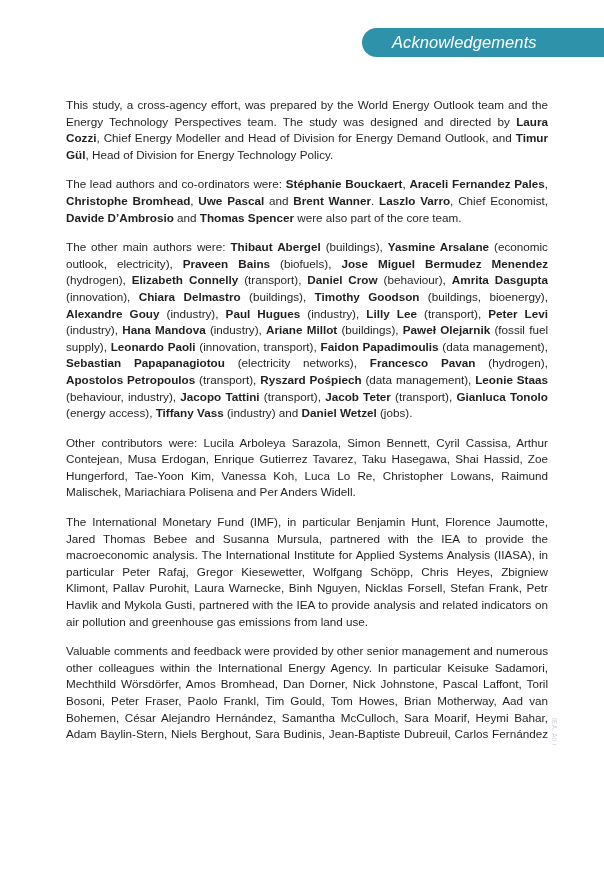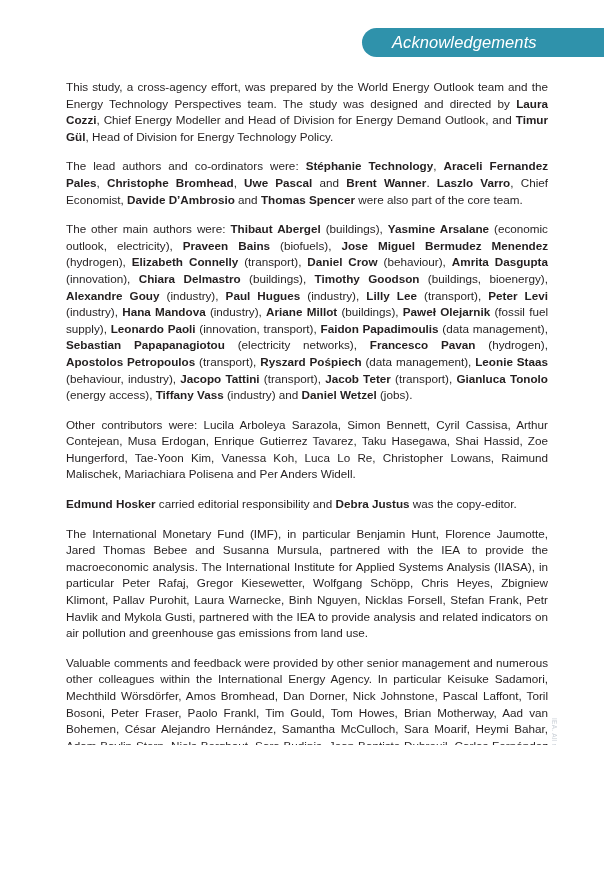--- a/index.html
+++ b/index.html
@@ -39,21 +39,21 @@
     font-style: italic;
     font-size: 16.5px;
     letter-spacing: 0.1px;
     white-space: nowrap;
   }
 
   
   .content {
     position: absolute;
     left: 66px;
-    top: 79px;
+    top: 97px;
     width: 482px;
   }
   p.para {
     margin: 0 0 13px 0;
     font-size: 11.7px;
     line-height: 16.6px;
     color: #231f20;
     text-align: justify;
     text-justify: inter-word;
     hyphens: none;
@@ -111,24 +111,23 @@
 <body>
 
 <div class="page">
 
   <div class="header-banner" style="background: rgb(47, 146, 171);">
     <span class="header-banner-title">Acknowledgements</span>
   </div>
 
   <div class="content">
       <p class="para">This study, a cross-agency effort, was prepared by the World Energy Outlook team and the Energy Technology Perspectives team. The study was designed and directed by <b>Laura Cozzi</b>, Chief Energy Modeller and Head of Division for Energy Demand Outlook, and <b>Timur Gül</b>, Head of Division for Energy Technology Policy.</p>
-      <p class="para">The lead authors and co-ordinators were: <b>Stéphanie Technology</b>, <b>Araceli Fernandez Pales</b>, <b>Christophe Bromhead</b>, <b>Uwe Pascal</b> and <b>Brent Wanner</b>. <b>Laszlo Varro</b>, Chief Economist, <b>Davide D’Ambrosio</b> and <b>Thomas Spencer</b> were also part of the core team.</p>
+      <p class="para">The lead authors and co-ordinators were: <b>Stéphanie Bouckaert</b>, <b>Araceli Fernandez Pales</b>, <b>Christophe Bromhead</b>, <b>Uwe Pascal</b> and <b>Brent Wanner</b>. <b>Laszlo Varro</b>, Chief Economist, <b>Davide D’Ambrosio</b> and <b>Thomas Spencer</b> were also part of the core team.</p>
       <p class="para">The other main authors were: <b>Thibaut Abergel</b> (buildings), <b>Yasmine Arsalane</b> (economic outlook, electricity), <b>Praveen Bains</b> (biofuels), <b>Jose Miguel Bermudez Menendez</b> (hydrogen), <b>Elizabeth Connelly</b> (transport), <b>Daniel Crow</b> (behaviour), <b>Amrita Dasgupta</b> (innovation), <b>Chiara Delmastro</b> (buildings), <b>Timothy Goodson</b> (buildings, bioenergy), <b>Alexandre Gouy</b> (industry), <b>Paul Hugues</b> (industry), <b>Lilly Lee</b> (transport), <b>Peter Levi</b> (industry), <b>Hana Mandova</b> (industry), <b>Ariane Millot</b> (buildings), <b>Paweł Olejarnik</b> (fossil fuel supply), <b>Leonardo Paoli</b> (innovation, transport), <b>Faidon Papadimoulis</b> (data management), <b>Sebastian Papapanagiotou</b> (electricity networks), <b>Francesco Pavan</b> (hydrogen), <b>Apostolos Petropoulos</b> (transport), <b>Ryszard Pośpiech</b> (data management), <b>Leonie Staas</b> (behaviour, industry), <b>Jacopo Tattini</b> (transport), <b>Jacob Teter</b> (transport), <b>Gianluca Tonolo</b> (energy access), <b>Tiffany Vass</b> (industry) and <b>Daniel Wetzel</b> (jobs).</p>
       <p class="para">Other contributors were: Lucila Arboleya Sarazola, Simon Bennett, Cyril Cassisa, Arthur Contejean, Musa Erdogan, Enrique Gutierrez Tavarez, Taku Hasegawa, Shai Hassid, Zoe Hungerford, Tae-Yoon Kim, Vanessa Koh, Luca Lo Re, Christopher Lowans, Raimund Malischek, Mariachiara Polisena and Per Anders Widell.</p>
-      <p class="para"><b>Edmund Hosker</b> carried editorial responsibility and <b>Debra Justus</b> was the copy-editor.</p>
       <p class="para">The International Monetary Fund (IMF), in particular Benjamin Hunt, Florence Jaumotte, Jared Thomas Bebee and Susanna Mursula, partnered with the IEA to provide the macroeconomic analysis. The International Institute for Applied Systems Analysis (IIASA), in particular Peter Rafaj, Gregor Kiesewetter, Wolfgang Schöpp, Chris Heyes, Zbigniew Klimont, Pallav Purohit, Laura Warnecke, Binh Nguyen, Nicklas Forsell, Stefan Frank, Petr Havlik and Mykola Gusti, partnered with the IEA to provide analysis and related indicators on air pollution and greenhouse gas emissions from land use.</p>
       <p class="para">Valuable comments and feedback were provided by other senior management and numerous other colleagues within the International Energy Agency. In particular Keisuke Sadamori, Mechthild Wörsdörfer, Amos Bromhead, Dan Dorner, Nick Johnstone, Pascal Laffont, Toril Bosoni, Peter Fraser, Paolo Frankl, Tim Gould, Tom Howes, Brian Motherway, Aad van Bohemen, César Alejandro Hernández, Samantha McCulloch, Sara Moarif, Heymi Bahar, Adam Baylin-Stern, Niels Berghout, Sara Budinis, Jean-Baptiste Dubreuil, Carlos Fernández Alvarez, Ilkka Hannula , Jeremy Moorhouse and Stefan Lorenczik.</p>
     </div>
 
   <div class="side-copyright">
     <span>IEA. All rights reserved.</span>
   </div>
 
   <div class="footer">
     <span class="footer-section" style="color: rgb(59, 159, 196);">Acknowledgements</span>

